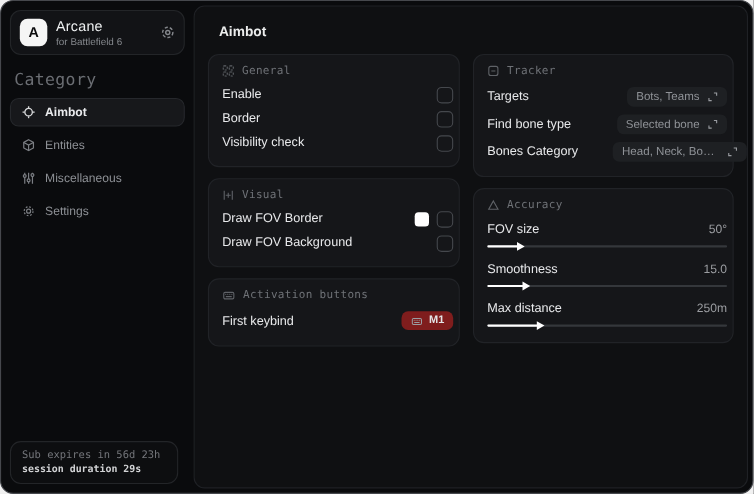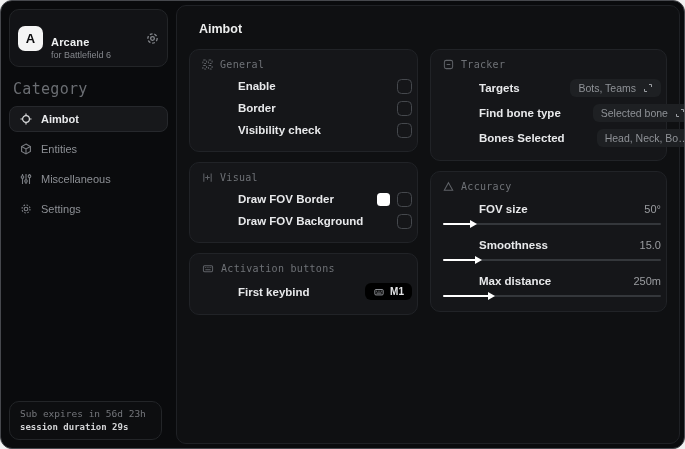--- a/index.html
+++ b/index.html
@@ -6,21 +6,21 @@
   html,body { width:685px; height:449px; background:#f1f1f1; font-family:"Liberation Sans", sans-serif; }
   .window{ position:absolute; inset:0; width:685px; height:449px; background:#0a0b0d;
     border:1px solid #46484d; border-radius:12px; overflow:hidden; }
 
   
   .sidebar{ position:absolute; left:0; top:0; width:175px; height:100%; padding:8px; }
   .side-header{ display:flex; align-items:center; gap:8px; border:1px solid #232528;
     background:#121316; border-radius:10px; padding:6px 8px; }
   .logo{ width:25px; height:25px; border-radius:7px; background:#f5f5f5; color:#0c0c0e;
     font-weight:bold; font-size:13px; display:flex; align-items:center; justify-content:center; }
-  .app-name{ font-size:11px; font-weight:700; color:#eef0f1; letter-spacing:.2px;margin-top:20px; }
+  .app-name{ font-size:13px; font-weight:400; color:#eef0f1; letter-spacing:.2px; }
   .app-sub{ font-size:9px; color:#84878c; margin-top:2px; }
   .side-header .spacer{ flex:1; }
   .hdr-icon{ color:#84878c; display:flex; }
 
   .cat-label{ font-family:"DejaVu Sans Mono", monospace; font-size:15px; color:#6b6e73;
     margin:13px 4px 8px 4px; letter-spacing:.3px; }
 
   .nav-item{ display:flex; align-items:center; gap:9px; height:26px; padding:0 10px;
     border-radius:8px; border:1px solid transparent; margin-bottom:4px;
     font-size:11px; color:#8d9095; cursor:default; }
@@ -41,28 +41,28 @@
   .cols{ display:flex; gap:12px; padding:0 2px; }
   .col{ width:237px; display:flex; flex-direction:column; gap:10px; }
 
   .card{ background:#151619; border:1px solid #212327; border-radius:10px; padding:9px 5px 10px 12px; }
   .card-title{ display:flex; align-items:center; gap:7px; font-family:"DejaVu Sans Mono", monospace;
     font-size:10px; color:#6f7277; letter-spacing:.3px; margin-bottom:5px; }
   .card-title .cico{ display:flex; color:#5f6267; }
 
   .row{ display:flex; align-items:center; justify-content:space-between; height:22px; }
   .row-tall{ height:25px;gap:32px; }
-  .row-label{ font-size:11.5px; font-weight:700; color:#e8e9eb; white-space:nowrap;margin-left:36px; }
+  .row-label{ font-size:11.5px; font-weight:400; color:#e8e9eb; white-space:nowrap; }
 
   .checkbox{ width:15px; height:15px; border:1.5px solid #45484d; border-radius:4.5px;
     background:transparent; cursor:pointer; flex:none; }
   .check-group{ display:flex; align-items:center; gap:7px; }
   .swatch{ width:13px; height:13px; border-radius:3.5px; cursor:pointer; flex:none; }
 
-  .pill{ display:flex; align-items:center; gap:5px; background:#000000; border-radius:6px;
+  .pill{ display:flex; align-items:center; gap:5px; background:#7f1d1d; border-radius:6px;
     padding:3px 8px; cursor:pointer; }
   .pill-key{ font-size:10px; font-weight:700; color:#e3e4e6; }
   .pill.dim .pill-key{ color:#97999e; }
   .pill .kico{ display:flex; color:#9a9da2; }
   .pill.dim .kico{ color:#75787d; }
 
   .select-pill{ display:flex; align-items:center; gap:7px; background:#1e2023; border-radius:6px;
     padding:3px 8px; cursor:pointer; max-width:150px; }
   .select-val{ font-size:10.5px; color:#8f9297; white-space:nowrap; overflow:hidden;
     text-overflow:ellipsis; }
@@ -257,21 +257,21 @@
             <span class="select-pill">
               <span class="select-val">Selected bone</span>
               <span class="eico">
                 <svg width="10" height="10" viewBox="0 0 12 12" fill="none" stroke="currentColor" stroke-width="1.2">
                   <path d="M7.2 1.8h3v3M4.8 10.2h-3v-3"></path>
                 </svg>
               </span>
             </span>
           </div>
           <div class="row row-tall">
-            <span class="row-label">Bones Selected</span>
+            <span class="row-label">Bones Category</span>
             <span class="select-pill" style="max-width:122px">
               <span class="select-val">Head, Neck, Body, Pe...</span>
               <span class="eico">
                 <svg width="10" height="10" viewBox="0 0 12 12" fill="none" stroke="currentColor" stroke-width="1.2">
                   <path d="M7.2 1.8h3v3M4.8 10.2h-3v-3"></path>
                 </svg>
               </span>
             </span>
           </div>
         </div>

